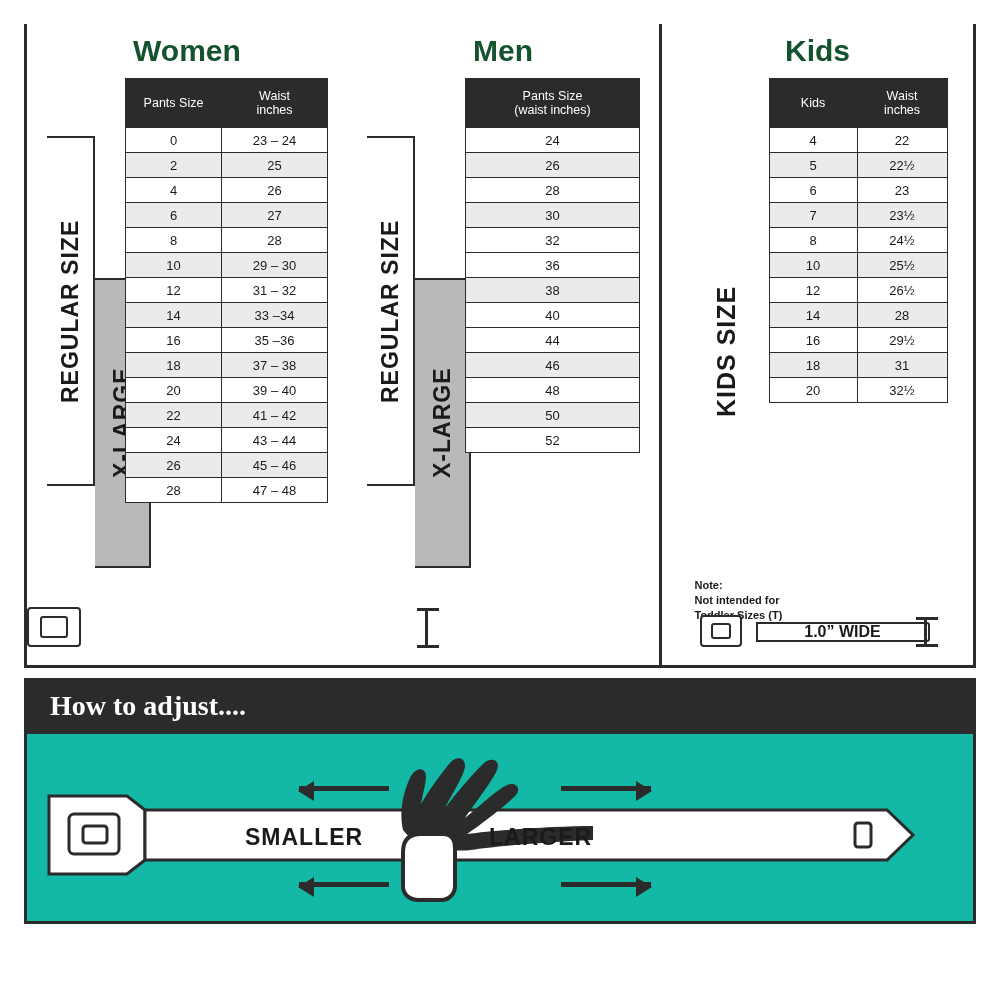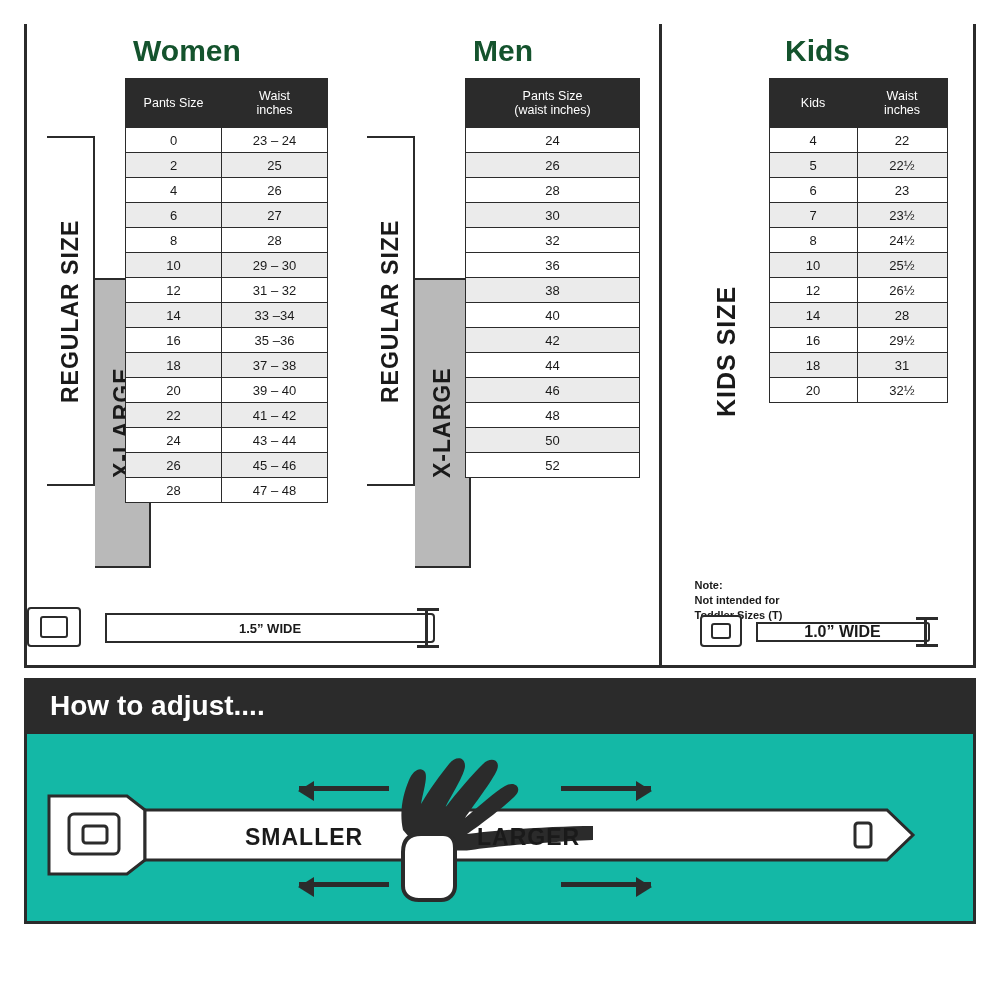--- a/index.html
+++ b/index.html
@@ -214,20 +214,21 @@
   
   .howto-bar {
     margin-top: 10px;
     background: #2b2b2b;
     color: #ffffff;
     height: 56px;
     display: flex;
     align-items: center;
     padding-left: 26px;
     box-sizing: border-box;
+    font-family: Liberation Serif, serif;
   }
   .howto-bar .t { font-size: 28px; font-weight: bold; }
 
   .howto-body {
     position: relative;
     border: 3px solid #2b2b2b;
     border-top: none;
     height: 190px;
     box-sizing: border-box;
     background: #14b8a6;
@@ -347,23 +348,20 @@
                 <td>47 – 48</td>
               </tr>
             </tbody>
         </table>
       </div>
       <div class="belt-row">
         <div class="belt-diagram" style="width:408px;height:56px;">
           <div class="buckle" style="left:0;top:8px;width:54px;height:40px;">
             <div class="buckle-inner" style="width:28px;height:22px;"></div>
           </div>
-          <div class="belt-strap" style="position:absolute;left:78px;top:14px;width:330px;height:30px;border-radius:0 4px 4px 0;">
-            <div class="belt-label">1.5” WIDE</div>
-          </div>
           <div class="ibeam" style="left:398px;top:12px;height:34px;"></div>
         </div>
       </div>
     </div>
 
     <div class="col col-men">
       <div class="col-head">Men</div>
       <div class="tbl-wrap men">
         <div class="side-label band-regular men-side-reg">REGULAR SIZE</div>
         <div class="side-label band-xl men-side-xl">X-LARGE</div>
@@ -393,23 +391,20 @@
                 <td>32</td>
               </tr>
               <tr>
                 <td>36</td>
               </tr>
               <tr class="alt">
                 <td>38</td>
               </tr>
               <tr>
                 <td>40</td>
-              </tr>
-              <tr class="alt">
-                <td>42</td>
               </tr>
               <tr>
                 <td>44</td>
               </tr>
               <tr class="alt">
                 <td>46</td>
               </tr>
               <tr>
                 <td>48</td>
               </tr>
@@ -526,16 +521,16 @@
       <path d="M376 118 C376 106 382 100 394 100 L416 100 C424 100 428 106 428 114
                L428 152 C428 160 422 166 414 166 L392 166 C382 166 376 160 376 152 Z" fill="#ffffff" stroke="#2b2b2b" stroke-width="4"></path>
     </svg>
 
     <div class="arrow left" style="left:272px;top:52px;width:90px;"></div>
     <div class="arrow right" style="left:534px;top:52px;width:90px;"></div>
     <div class="arrow left" style="left:272px;top:148px;width:90px;"></div>
     <div class="arrow right" style="left:534px;top:148px;width:90px;"></div>
 
     <div class="adj-word" style="left:218px;top:90px;">SMALLER</div>
-    <div class="adj-word" style="left:450px;top:90px;">LARGER</div>
+    <div class="adj-word" style="left:462px;top:90px;">LARGER</div>
   </div>
 
 </div>
 
 </body></html>

